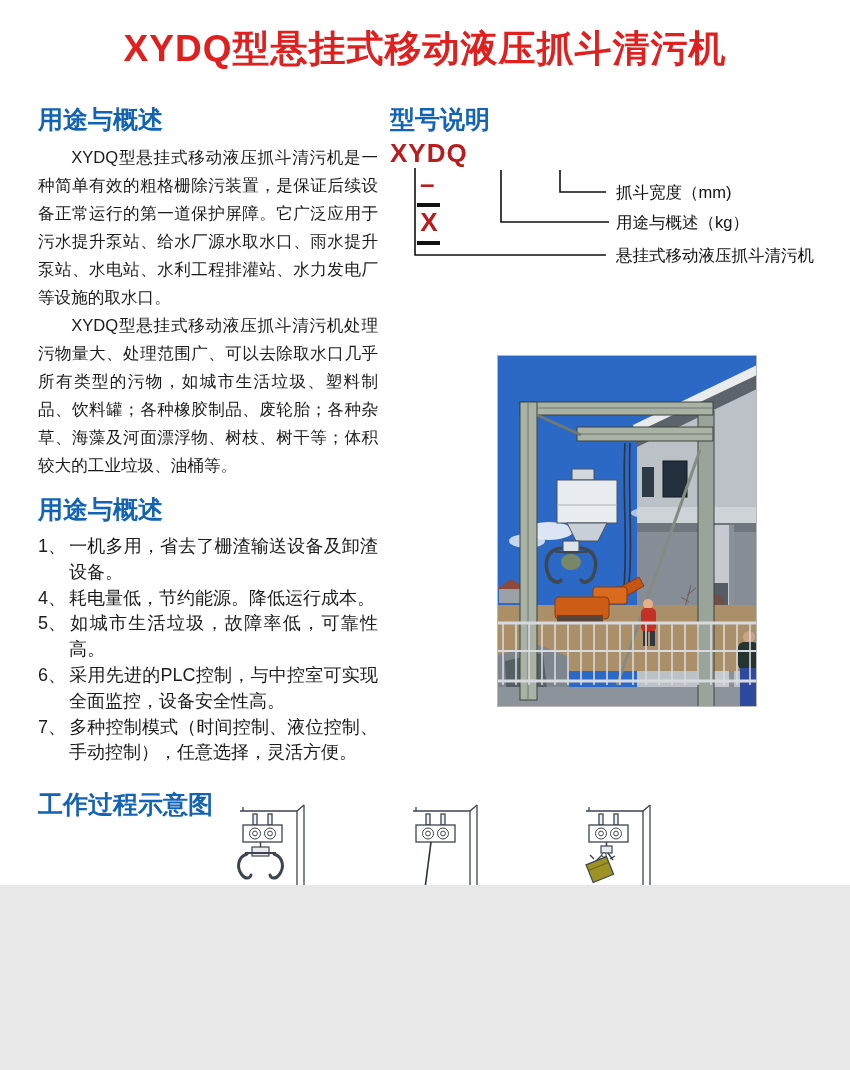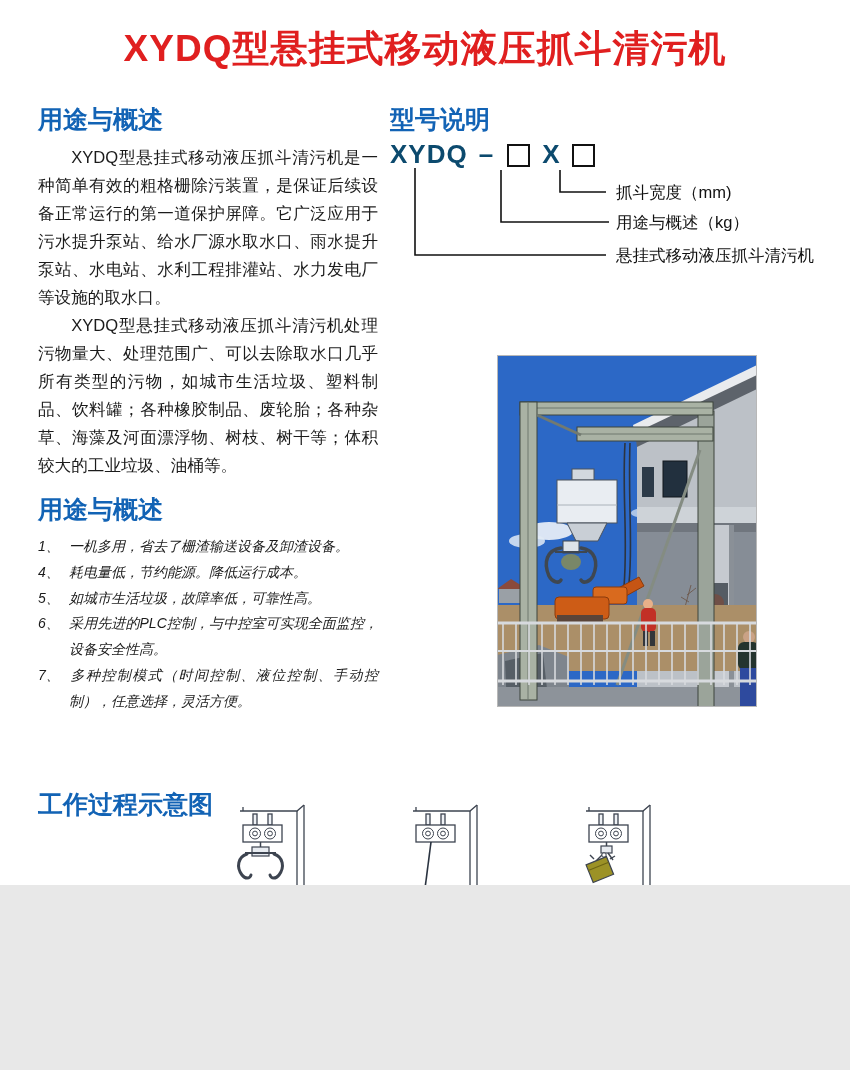--- a/index.html
+++ b/index.html
@@ -18,28 +18,28 @@
   .blue-h{
     margin:0 0 10px 0; font-size:25px; font-weight:bold; line-height:30px;
     color:var(--heading_blue,#1263b5);
   }
   .body-p{
     margin:0; font-size:16.6px; line-height:28px; text-align:justify;
     text-indent:2em; color:#1b1b1b;
   }
   .feat-h{ margin-top:14px; }
   .feat{
-    font-size:14px; line-height:25.8px; text-align:justify;
-    padding-left:31px; text-indent:-31px; color:#1b1b1b;font-style:italic;
+    font-size:18px; line-height:25.8px; text-align:justify;
+    padding-left:31px; text-indent:-31px; color:#1b1b1b;
   }
   .feat-num{ display:inline-block; width:31px; text-indent:0; }
   .model-h{ position:absolute; left:390px; top:104px; margin:0; }
   .model-code{
     position:absolute; left:390px; top:138px; height:32px;
-    display:flex; align-items:center; font-size:26px; font-weight:bold; color:#0c4a6e;
+    display:flex; align-items:center; font-size:26px; font-weight:bold; color:#b91c1c;flex-direction:column;
   }
   .mc-prefix{ letter-spacing:1px; }
   .mc-dash{ margin:0 14px 0 11px; }
   .mc-x{ margin:0 12px; }
   .mc-box{ width:19px; height:19px; border:2.2px solid #111; margin-top:3px; }
   .model-lines{ position:absolute; left:390px; top:166px; }
   .model-label{
     position:absolute; left:616px; margin:0; font-size:16.5px; font-weight:normal;
     line-height:18px; color:#111; white-space:nowrap;
   }

